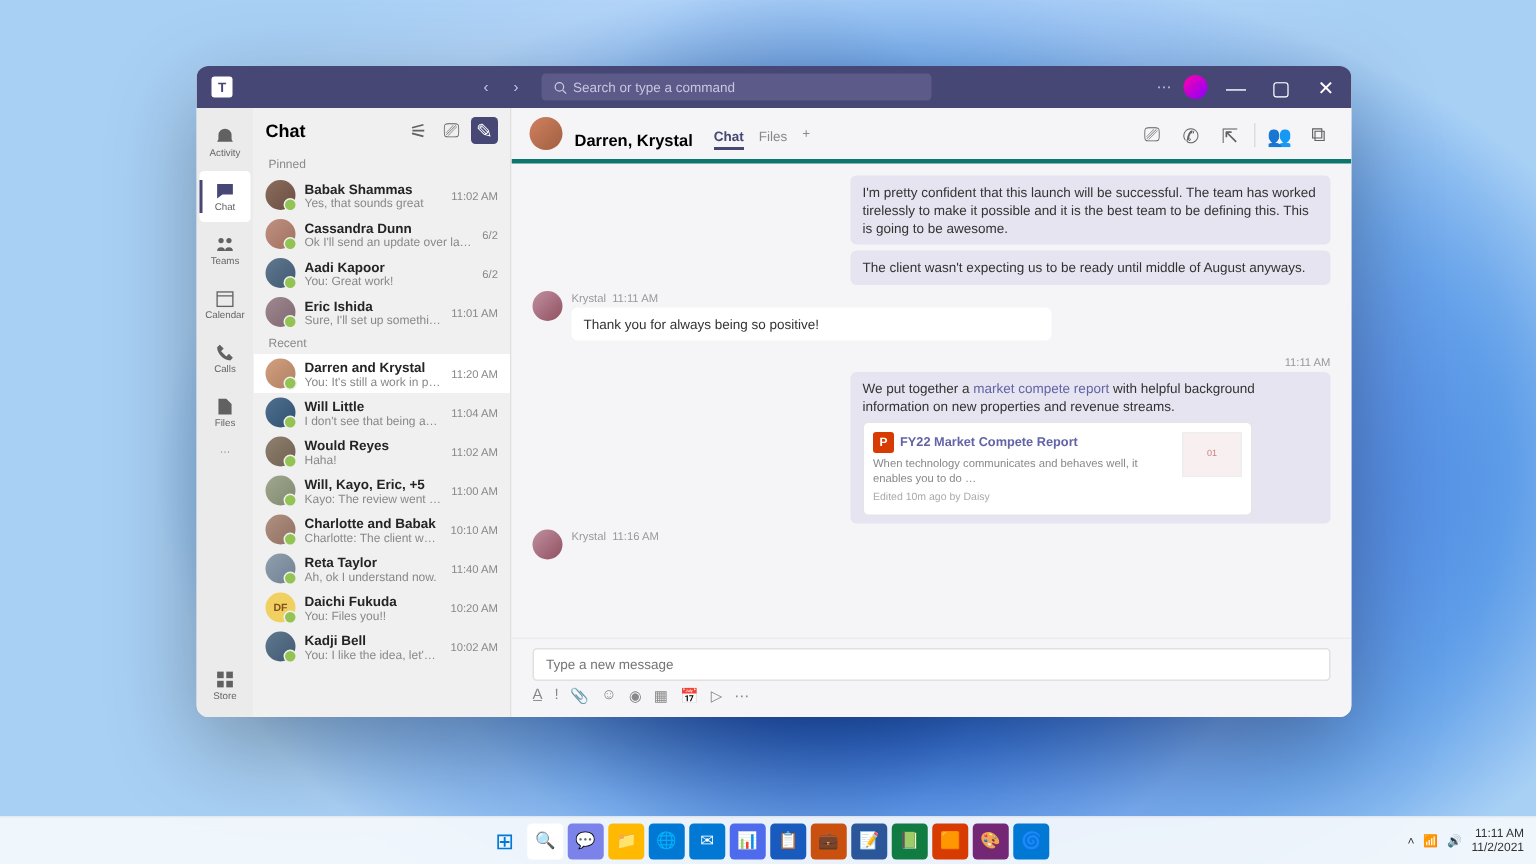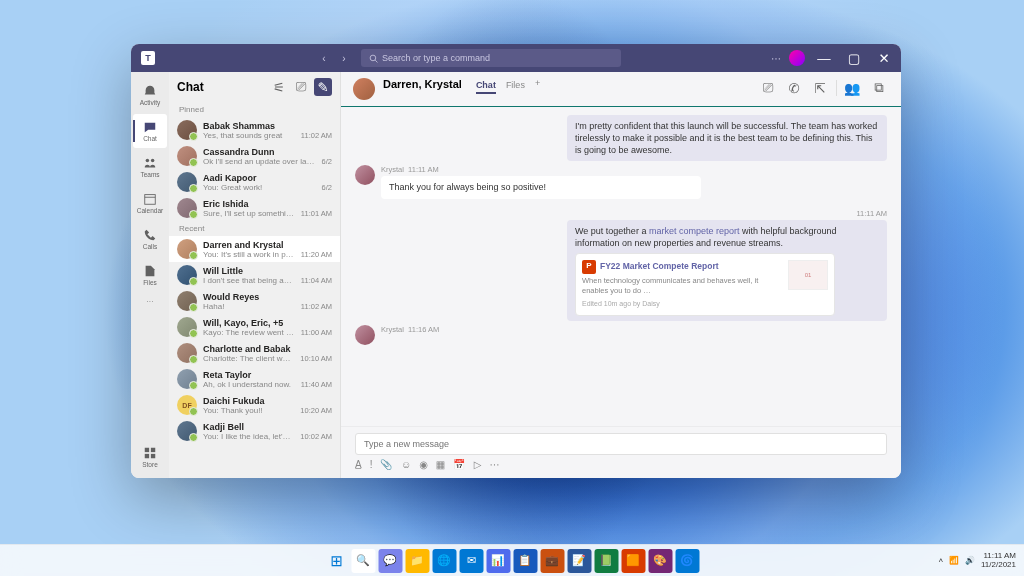--- a/index.html
+++ b/index.html
@@ -26,30 +26,30 @@
 .rail-item span{font-size:6.5px;margin-top:1px}
 .rail-more{margin-top:4px;color:#888;cursor:pointer}
 .rail-bottom{margin-top:auto;margin-bottom:4px}
 .chatlist{width:172px;background:#f0f0f0;display:flex;flex-direction:column;border-right:1px solid #e0e0e0;overflow:hidden}
 .cl-head{display:flex;align-items:center;padding:6px 8px;gap:4px}
 .cl-head h2{font-size:12px;font-weight:700;flex:1}
 .cl-head button{width:18px;height:18px;border:none;background:transparent;cursor:pointer;color:#616161;display:flex;align-items:center;justify-content:center}
 .cl-head .compose{background:#464775;color:#fff;border-radius:3px}
 .cl-section{font-size:8px;color:#888;padding:3px 10px}
 .cl-items{flex:1;overflow-y:auto}
-.cl-item{display:flex;padding:3px 8px;gap:6px;cursor:pointer;align-items:flex-end}
+.cl-item{display:flex;padding:3px 8px;gap:6px;cursor:pointer;align-items:center}
 .cl-item.selected{background:#fff}
 .cl-av{width:20px;height:20px;border-radius:50%;flex:none;position:relative}
 .cl-av::after{content:"";position:absolute;right:-1px;bottom:-1px;width:7px;height:7px;border-radius:50%;background:#92c353;border:1.5px solid #f0f0f0}
 .cl-txt{flex:1;min-width:0}
 .cl-name{font-size:9px;font-weight:600;color:#252423}
 .cl-prev{font-size:8px;color:#888;white-space:nowrap;overflow:hidden;text-overflow:ellipsis}
 .cl-time{font-size:7.5px;color:#888;flex:none}
 .main{flex:1;display:flex;flex-direction:column;background:#f5f5f7;overflow:hidden}
-.mh{display:flex;align-items:flex-start;padding:6px 12px;border-bottom:1px solid #0f766e;gap:8px}
+.mh{display:flex;align-items:flex-end;padding:6px 12px;border-bottom:3px solid #0f766e;gap:8px}
 .mh-av{width:22px;height:22px;border-radius:50%;background:linear-gradient(135deg,#d08060,#a06040)}
 .mh-title{font-size:11px;font-weight:700}
 .mh-tabs{display:flex;gap:10px;margin-left:6px;font-size:9px;color:#888}
 .mh-tab{cursor:pointer;padding:2px 0}
 .mh-tab.active{color:#464775;border-bottom:2px solid #464775;font-weight:600}
 .mh-plus{color:#888;cursor:pointer}
 .mh-actions{margin-left:auto;display:flex;gap:6px}
 .mh-actions button{width:20px;height:20px;border:none;background:transparent;cursor:pointer;color:#616161}
 .mh-actions .divider{width:1px;background:#ddd;margin:2px 0}
 .msgs{flex:1;overflow-y:auto;padding:8px 14px;font-size:9px}
@@ -260,21 +260,21 @@
             <div class="cl-txt">
               <div class="cl-name">Reta Taylor</div>
               <div class="cl-prev">Ah, ok I understand now.</div>
             </div>
             <div class="cl-time">11:40 AM</div>
           </div>
           <div class="cl-item">
             <div class="cl-av av11">DF</div>
             <div class="cl-txt">
               <div class="cl-name">Daichi Fukuda</div>
-              <div class="cl-prev">You: Thank you!!</div>
+              <div class="cl-prev">You: Files you!!</div>
             </div>
             <div class="cl-time">10:20 AM</div>
           </div>
           <div class="cl-item">
             <div class="cl-av av3"></div>
             <div class="cl-txt">
               <div class="cl-name">Kadji Bell</div>
               <div class="cl-prev">You: I like the idea, let's pitch it!</div>
             </div>
             <div class="cl-time">10:02 AM</div>
@@ -296,20 +296,21 @@
           <button>✆</button>
           <button>⇱</button>
           <div class="divider"></div>
           <button>👥</button>
           <button>⧉</button>
         </div>
       </div>
 
       <div class="msgs">
         <div class="bubble out">I'm pretty confident that this launch will be successful. The team has worked tirelessly to make it possible and it is the best team to be defining this. This is going to be awesome.</div>
+        <div class="bubble out">The client wasn't expecting us to be ready until middle of August anyways.</div>
 
         <div class="inrow">
           <div class="av"></div>
           <div class="col">
             <div class="meta"><span>Krystal</span>&nbsp;&nbsp;<span>11:11 AM</span></div>
             <div class="bubble in">Thank you for always being so positive!</div>
           </div>
         </div>
 
         <div class="outmeta">11:11 AM</div>

